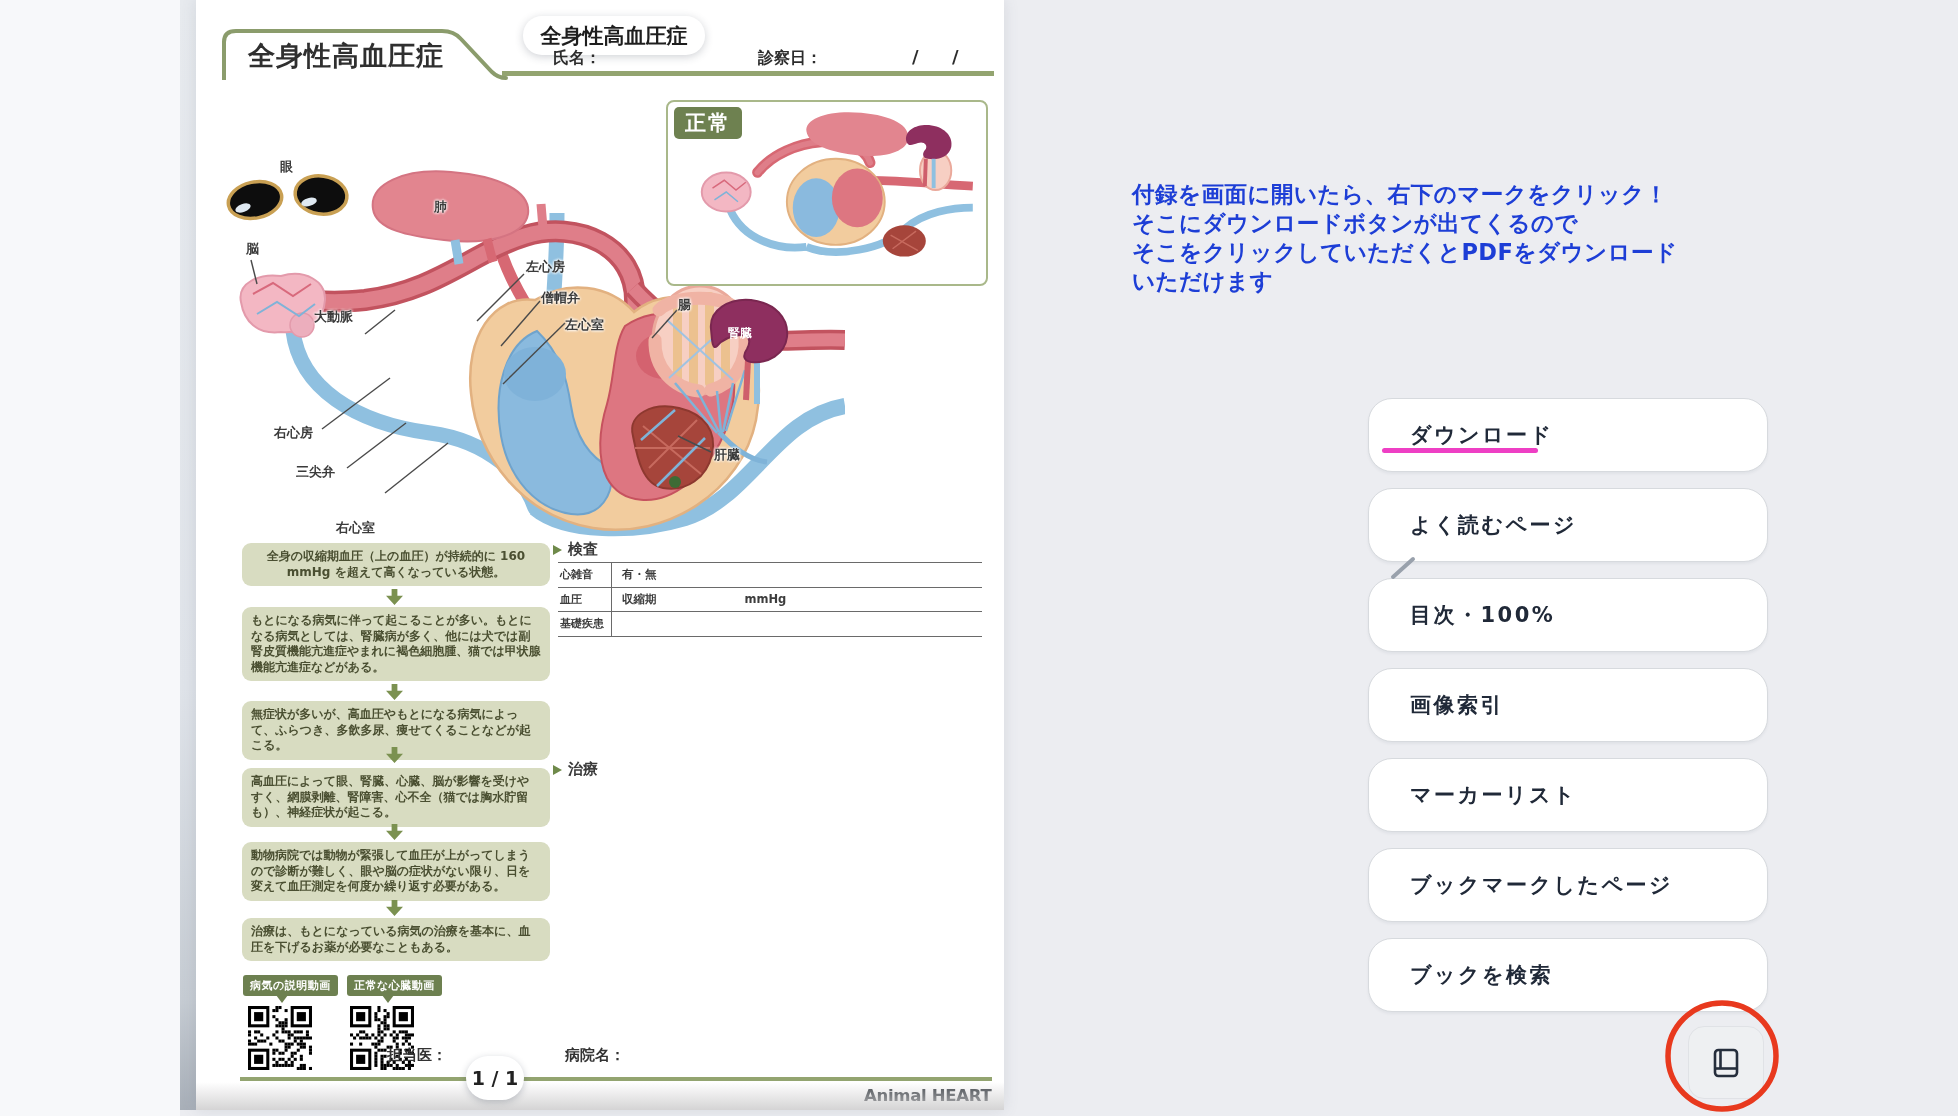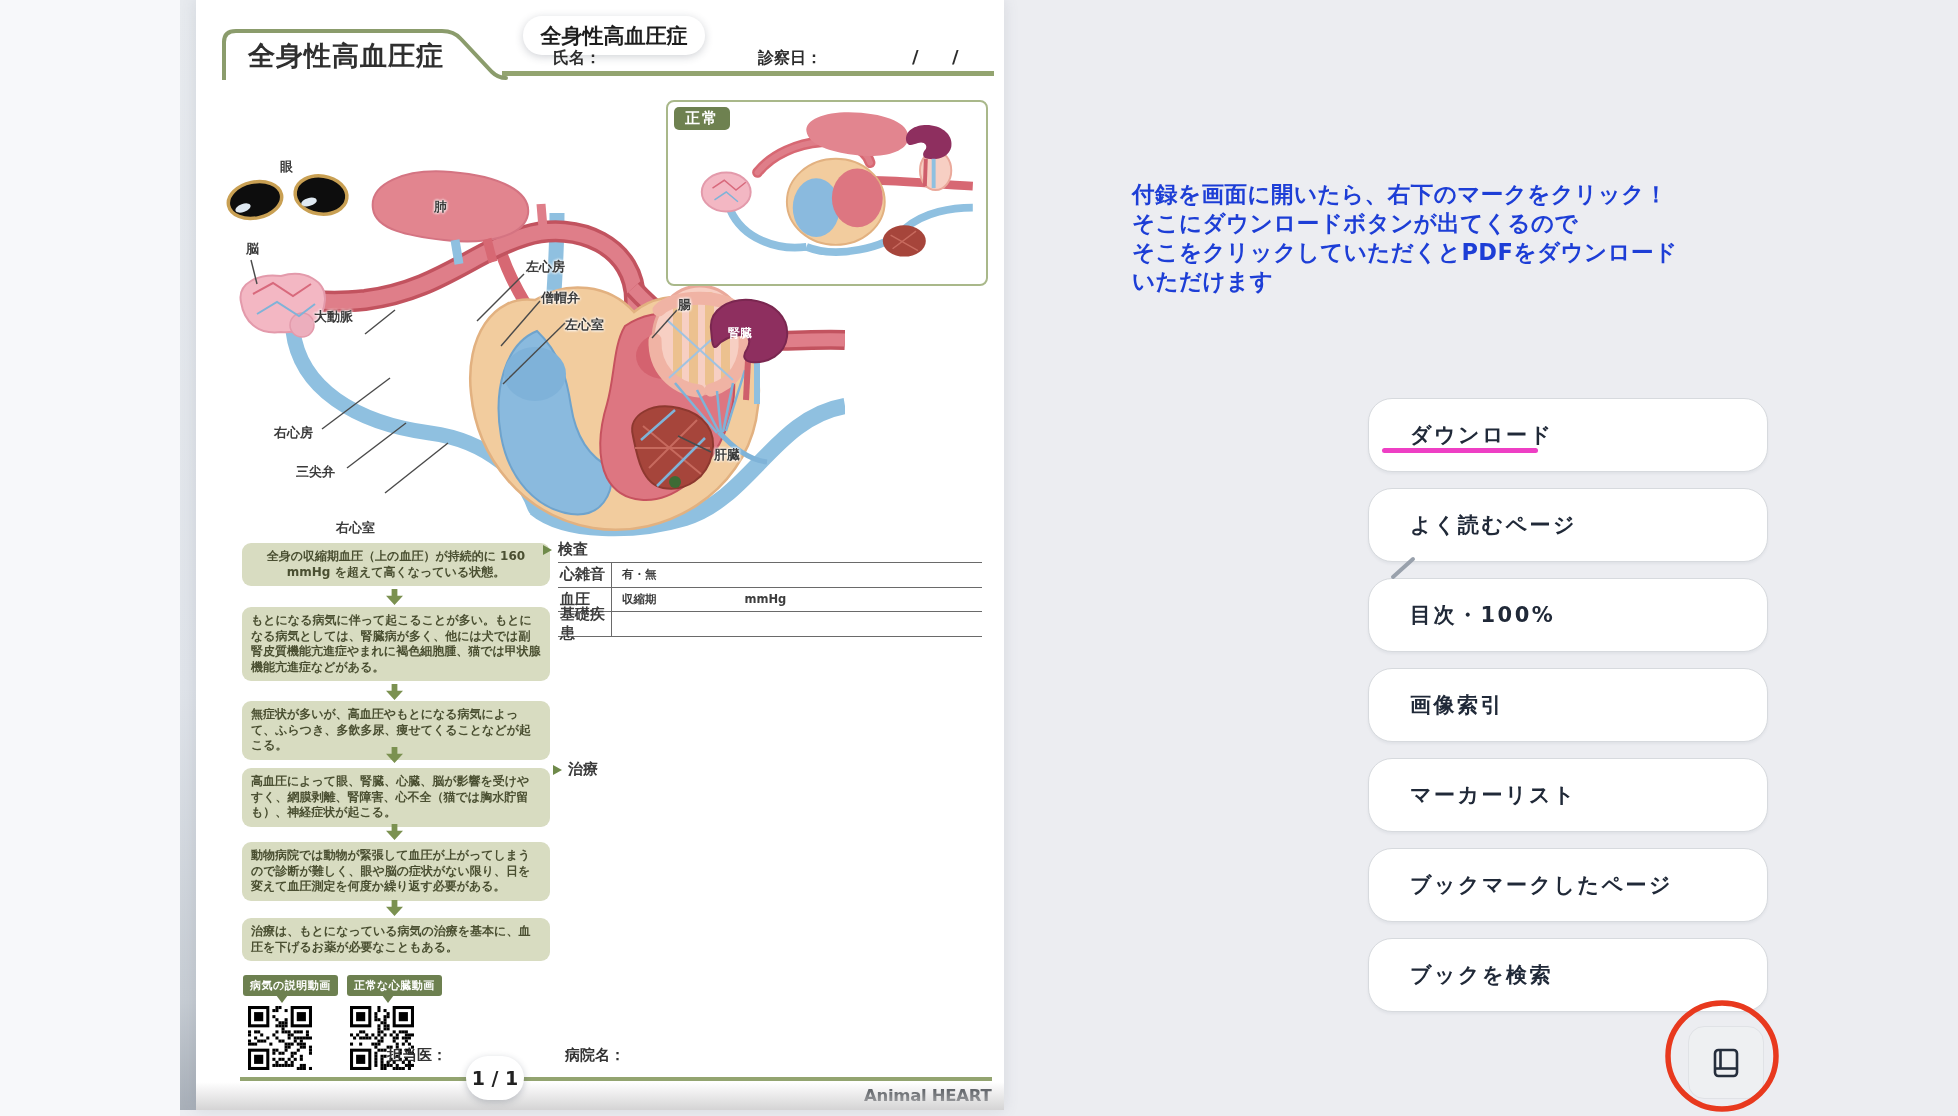--- a/index.html
+++ b/index.html
@@ -22,37 +22,37 @@
     font-size:21px;font-weight:bold;color:#1e1e1e;}
   .field{position:absolute;font-size:16px;font-weight:bold;color:#2c2c2c;}
 
   
   .anat{position:absolute;}
   .alabel{position:absolute;font-size:13px;font-weight:bold;color:#3b3b3b;white-space:nowrap;
     text-shadow:0 0 3px #fff,0 0 3px #fff,0 0 3px #fff;}
   .alabel.white{color:#fff;text-shadow:none;font-size:12px;}
   .inset{position:absolute;left:470px;top:100px;width:322px;height:186px;background:#fff;
     border:2px solid #a9b88a;border-radius:8px;}
-  .inset-tag{position:absolute;left:6px;top:5px;background:#6e8150;color:#fff;font-size:15px;font-weight:bold;
+  .inset-tag{position:absolute;left:6px;top:5px;background:#6e8150;color:#fff;font-size:21px;font-weight:bold;
     padding:2px 11px;border-radius:5px;letter-spacing:2px;}
 
   
   .fbox{position:absolute;left:46px;width:308px;background:#d8dcc1;border-radius:9px;color:#4a4f31;
     font-size:12px;font-weight:600;line-height:15.6px;padding:6px 9px;}
   .fbox.center{text-align:center;}
   .farrow{position:absolute;left:190px;width:17px;height:16px;background:#7b9150;
     clip-path:polygon(33% 0,67% 0,67% 42%,100% 42%,50% 100%,0 42%,33% 42%);}
 
   
   .sec-head{position:absolute;font-size:15px;font-weight:bold;color:#3a3a3a;display:flex;align-items:center;}
   .tri{width:0;height:0;border-left:9px solid #6f8a4a;border-top:5.5px solid transparent;
     border-bottom:5.5px solid transparent;margin-right:6px;}
   .exam-table{position:absolute;left:362px;top:562px;width:424px;border-top:1.5px solid #6a6a6a;}
   .trow{display:flex;height:24.6px;border-bottom:1.5px solid #6a6a6a;background:#fff;}
-  .tlabel{width:54px;border-right:1.5px solid #6a6a6a;font-size:15px;font-weight:bold;color:#3d3d3d;
+  .tlabel{width:54px;border-right:1.5px solid #6a6a6a;font-size:11px;font-weight:bold;color:#3d3d3d;
     display:flex;align-items:center;padding-left:2px;}
   .tval{flex:1;padding-left:10px;font-size:11.5px;font-weight:bold;color:#3d3d3d;display:flex;align-items:center;}
   .tunit{margin-left:88px;}
 
   
   .vtag{position:absolute;background:#6d8050;color:#fff;font-size:11px;font-weight:bold;
     padding:3px 7px;border-radius:3px;letter-spacing:0.5px;}
   .vtag-tail{position:absolute;width:0;height:0;border-left:6px solid transparent;border-right:6px solid transparent;
     border-top:8px solid #6d8050;}
   .qr{position:absolute;width:64px;height:64px;background:#fff;}
@@ -212,21 +212,21 @@
     <div class="fbox" style="top:607px;min-height:74px;">もとになる病気に伴って起こることが多い。もとになる病気としては、腎臓病が多く、他には犬では副腎皮質機能亢進症やまれに褐色細胞腫、猫では甲状腺機能亢進症などがある。</div>
     <div class="farrow" style="top:684px;"></div>
     <div class="fbox" style="top:701px;min-height:43px;">無症状が多いが、高血圧やもとになる病気によって、ふらつき、多飲多尿、痩せてくることなどが起こる。</div>
     <div class="farrow" style="top:747px;"></div>
     <div class="fbox" style="top:768px;min-height:55px;">高血圧によって眼、腎臓、心臓、脳が影響を受けやすく、網膜剥離、腎障害、心不全（猫では胸水貯留も）、神経症状が起こる。</div>
     <div class="farrow" style="top:824px;"></div>
     <div class="fbox" style="top:842px;min-height:56px;">動物病院では動物が緊張して血圧が上がってしまうので診断が難しく、眼や脳の症状がない限り、日を変えて血圧測定を何度か繰り返す必要がある。</div>
     <div class="farrow" style="top:900px;"></div>
     <div class="fbox" style="top:918px;min-height:43px;">治療は、もとになっている病気の治療を基本に、血圧を下げるお薬が必要なこともある。</div>
 
-    <div class="sec-head" style="left:347px;top:540px;">
+    <div class="sec-head" style="left:357px;top:540px;">
       <span class="tri"></span>
       <span>検査</span>
     </div>
     <div class="exam-table">
       <div class="trow">
         <div class="tlabel">心雑音</div>
         <div class="tval">
             <span>有・無</span>
           </div>
       </div>

